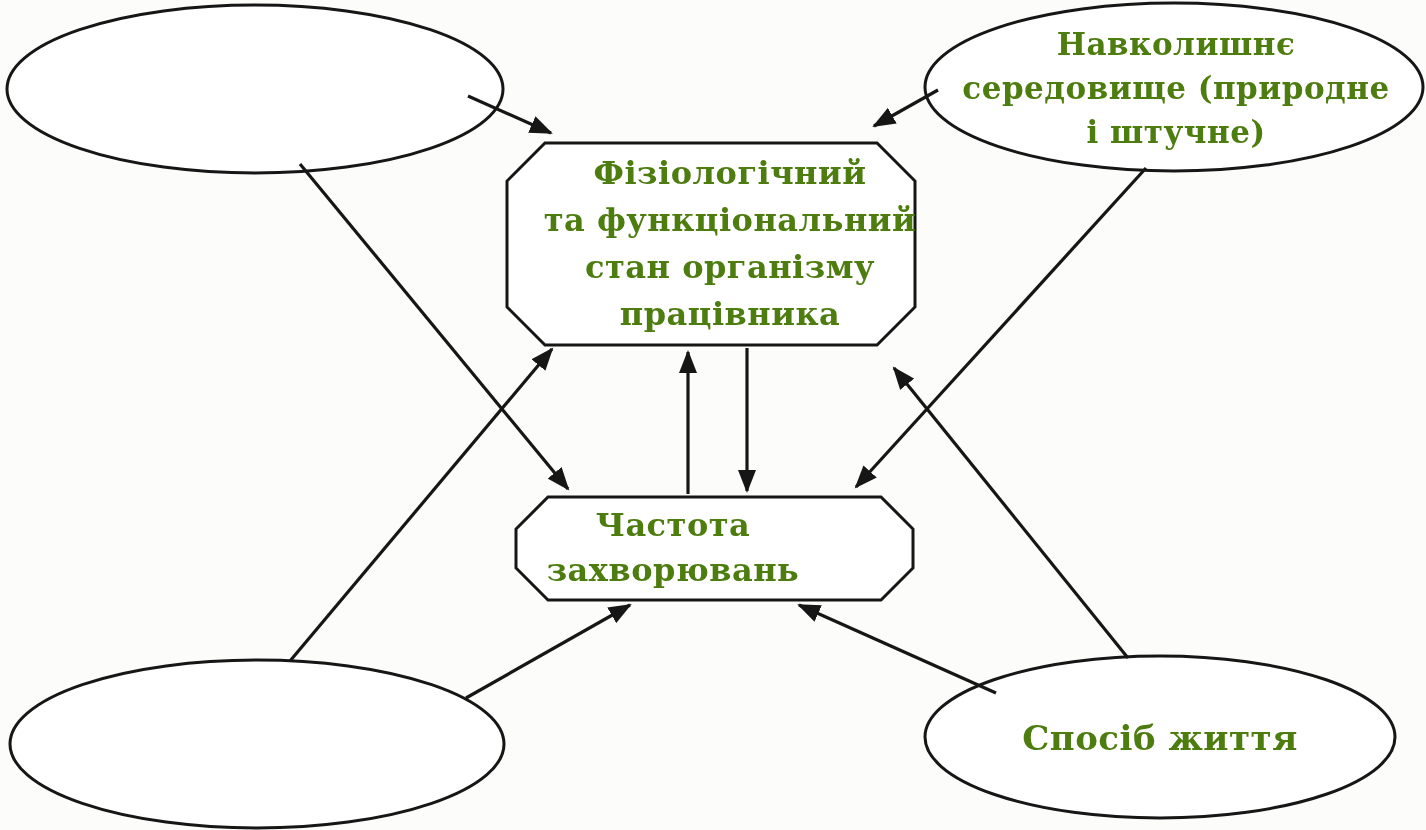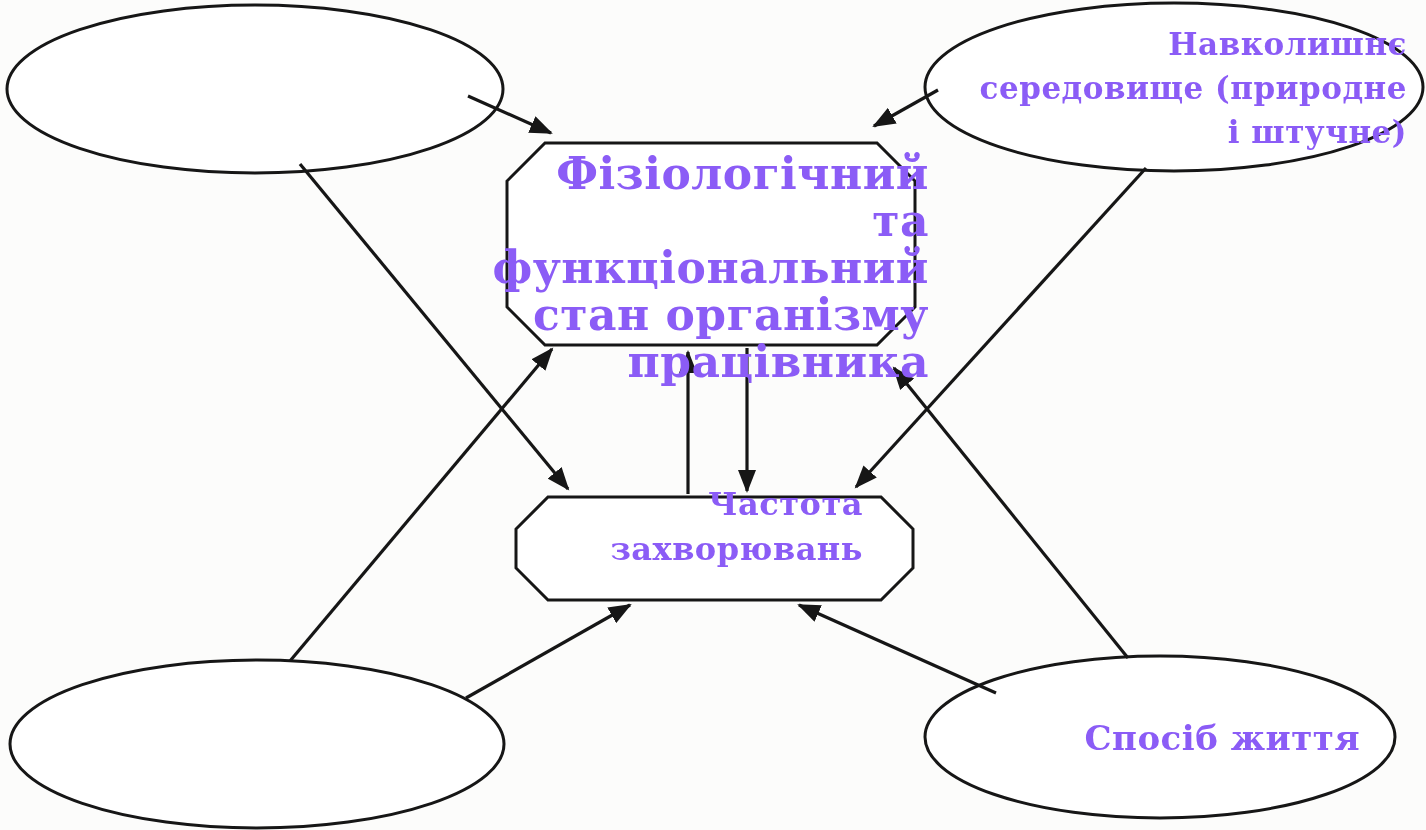--- a/index.html
+++ b/index.html
@@ -17,48 +17,48 @@
   }
   #diagram-svg {
     position: absolute;
     left: 0;
     top: 0;
     width: 1426px;
     height: 830px;
   }
   .node-label {
     position: absolute;
-    color: #8b5cf6;
+    color: #4d7c0f;
     font-weight: 700;
-    text-align: right;
+    text-align: center;
     white-space: pre-line;
     letter-spacing: 0.5px;
   }
   .lbl-working-conditions {
     left: 30px;  top: 68px;  width: 450px;
     font-size: 34px; line-height: 44px;
   }
   .lbl-environment {
     left: 945px; top: 22px;  width: 462px;
     font-size: 31px; line-height: 44px;
   }
   .lbl-worker-state {
-    left: 479px; top: 150px; width: 450px;
-    font-size: 44px; line-height: 47px;
+    left: 505px; top: 150px; width: 450px;
+    font-size: 32px; line-height: 47px;
   }
   .lbl-disease-frequency {
-    left: 515px; top: 482px; width: 316px;
-    font-size: 32px; line-height: 45px; padding-left: 32px;
+    left: 515px; top: 503px; width: 316px;
+    font-size: 32px; line-height: 45px;
   }
   .lbl-medical-care {
     left: 28px;  top: 693px; width: 458px;
     font-size: 33px; line-height: 47px;
   }
   .lbl-lifestyle {
-    left: 896px; top: 716px; width: 464px;
+    left: 928px; top: 716px; width: 464px;
     font-size: 34px; line-height: 44px;
   }
   .shape {
     fill: #ffffff;
     stroke: #161616;
     stroke-width: 3;
   }
   .edge {
     stroke: #161616;
     stroke-width: 3.2;

